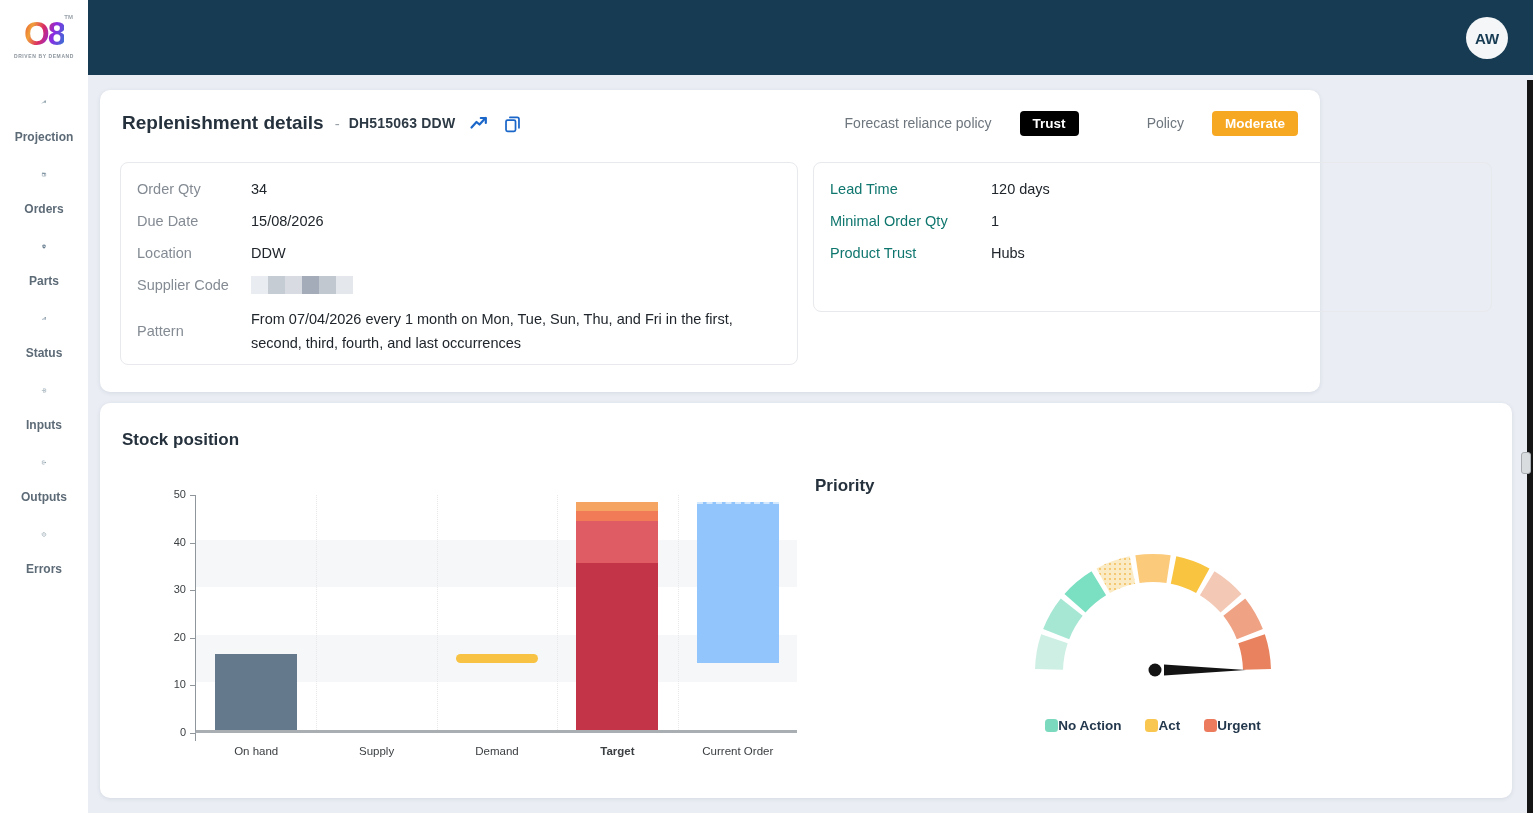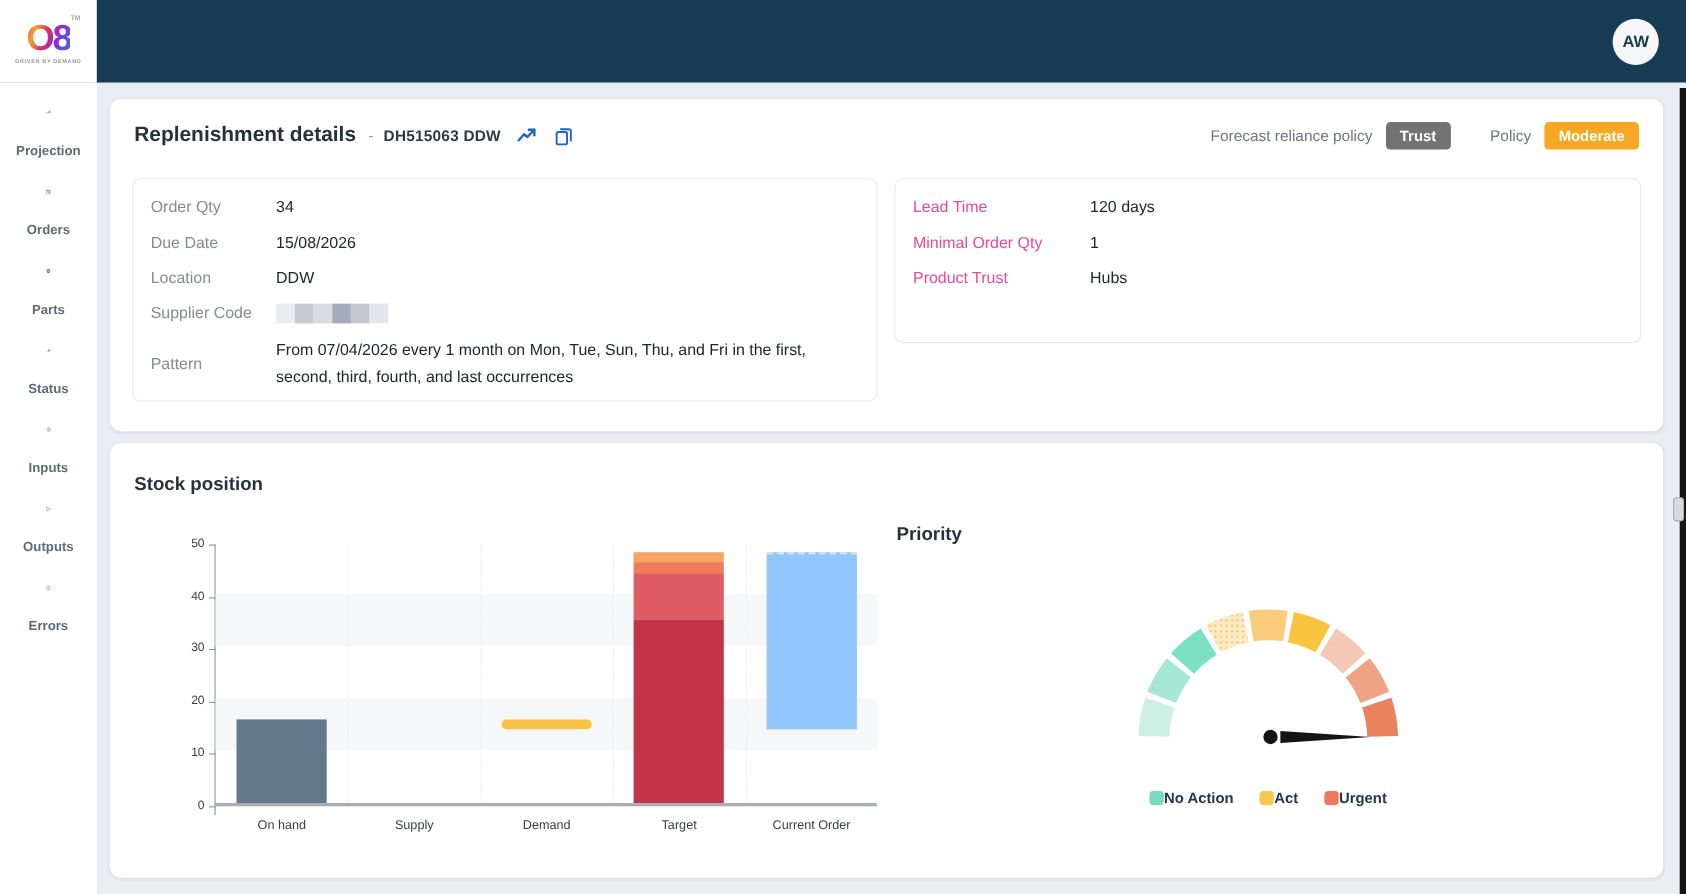--- a/index.html
+++ b/index.html
@@ -28,40 +28,40 @@
   .side-item { display:flex; flex-direction:column; align-items:center; gap:25px;
     cursor:pointer; height:44px; margin-bottom:28px; }
   .side-item svg { width:24px; height:24px; }
   .side-label { font-size:12px; color:#5D6B77; font-weight:bold; }
   .ic-stroke { stroke:#5D7689; fill:none; stroke-width:2; stroke-linecap:round; stroke-linejoin:round; }
   .ic-fill { fill:#5D7689; stroke:none; }
   .ic-white { stroke:#fff; fill:none; stroke-width:1.8; stroke-linecap:round; }
   
   .card { position:absolute; background:#fff; border-radius:10px;
     box-shadow:0 1px 4px rgba(25,45,65,0.10); }
-  #card-replenishment { left:100px; top:90px; width:1412px; height:302px; }
+  #card-replenishment { left:100px; top:90px; width:1220px; height:302px; }
   #card-stock { left:100px; top:403px; width:1412px; height:395px; }
   
   .card1-header { position:absolute; left:22px; right:22px; top:18px; height:30px;
     display:flex; align-items:center; }
   .card1-title { font-size:19px; font-weight:bold; color:#25313C; }
   .title-dash { color:#9AA1A8; font-size:15px; margin:0 9px 0 11px; }
   .part-code { font-size:14px; font-weight:bold; color:#2D3A45; letter-spacing:0.2px; }
   .title-icon { margin-left:14px; cursor:pointer; display:flex; align-items:center; }
-  .policies { margin-left:auto; display:flex; align-items:center; gap:12px; }
+  .policies { margin-left:auto; display:flex; align-items:center; gap:28px; }
   .policy-label { font-size:14px; color:#6D757D; }
   .badge { padding:5px 13px; border-radius:4px; color:#fff; font-weight:bold; font-size:13.5px; }
   .policy-gap { width:12px; }
   
   .detail-box { position:absolute; border:1px solid #E7E9EC; border-radius:8px; padding:10px 0; }
   #box-left  { left:20px;  top:72px; width:678px; height:203px; }
   #box-right { left:713px; top:72px; width:679px; height:150px; }
   .drow { display:flex; align-items:center; padding:6px 16px; font-size:14.5px; line-height:20px; }
   #box-left  .dlbl { flex:0 0 114px; color:#848B93; }
-  #box-right .dlbl { flex:0 0 161px; color:#ec4899; }
+  #box-right .dlbl { flex:0 0 161px; color:#0f766e; }
   .dval { color:#20262C; }
   .dval-wrap { width:525px; line-height:24px; }
   .redact { display:flex; }
   .redact span { width:17px; height:18px; display:inline-block; }
   .r1{background:#E9ECF0;} .r2{background:#C6CCD4;} .r3{background:#D8DCE2;}
   .r4{background:#A3ACB8;} .r5{background:#C2C8D0;} .r6{background:#E4E7EC;}
   
   .section-title { position:absolute; font-size:17px; font-weight:bold; color:#25313C; }
   #stock-title { left:22px; top:27px; }
   #priority-title { left:715px; top:73px; }
@@ -170,21 +170,21 @@
       </svg>
     </span>
     <span class="title-icon">
       <svg width="19" height="19" viewBox="0 0 22 22">
         <path d="M8 4 H16.5 C17.6 4 18.5 4.9 18.5 6 V16" stroke="#1A66C9" stroke-width="2" fill="none" stroke-linecap="round"></path>
         <rect x="3.5" y="7" width="11" height="13" rx="1.8" stroke="#1A66C9" stroke-width="2" fill="none"></rect>
       </svg>
     </span>
     <span class="policies">
       <span class="policy-label">Forecast reliance policy</span>
-      <span class="badge" style="background: #737373;">Trust</span>
+      <span class="badge" style="background: #000000;">Trust</span>
       <span class="policy-gap"></span>
       <span class="policy-label">Policy</span>
       <span class="badge" style="background: rgb(247, 168, 35);">Moderate</span>
     </span>
   </div>
 
   <div class="detail-box" id="box-left">
     <div class="drow">
       <span class="dlbl">Order Qty</span>
       <span class="dval">34</span>
@@ -255,21 +255,21 @@
       <div class="bar-seg" style="left: 19.2px; width: 82px; bottom: 0px; height: 76.16px; background: rgb(100, 121, 140);"></div>
       <div class="bar-seg" style="left: 260px; width: 82px; bottom: 66.64px; height: 9.52px; background: rgb(248, 195, 68); border-radius: 5px;"></div>
       <div class="bar-seg" style="left: 380.4px; width: 82px; bottom: 0px; height: 166.6px; background: rgb(195, 52, 73);"></div>
       <div class="bar-seg" style="left: 380.4px; width: 82px; bottom: 166.6px; height: 42.84px; background: rgb(224, 92, 100);"></div>
       <div class="bar-seg" style="left: 380.4px; width: 82px; bottom: 209.44px; height: 9.52px; background: rgb(240, 123, 86);"></div>
       <div class="bar-seg" style="left: 380.4px; width: 82px; bottom: 218.96px; height: 9.52px; background: rgb(245, 164, 98);"></div>
       <div class="bar-seg" style="left: 500.8px; width: 82px; bottom: 66.64px; height: 161.84px; background: rgb(146, 197, 251); border-top: 2px dashed rgb(212, 233, 253);"></div>
       <div class="xlabel" style="left: 0px; width: 120.4px;">On hand</div>
       <div class="xlabel" style="left: 120.4px; width: 120.4px;">Supply</div>
       <div class="xlabel" style="left: 240.8px; width: 120.4px;">Demand</div>
-      <div class="xlabel" style="left: 361.2px; width: 120.4px;">Target</div>
+      <div class="xlabel" style="left: 361.2px; width: 120.4px; font-weight: bold;">Target</div>
       <div class="xlabel" style="left: 481.6px; width: 120.4px;">Current Order</div>
     </div>
   <div class="section-title" id="priority-title">Priority</div>
   <svg id="gauge-svg" width="270" height="150" viewBox="0 0 270 150">
       <defs>
         <pattern id="gdots" width="5" height="5" patternUnits="userSpaceOnUse">
           <circle cx="2" cy="2" r="0.9" fill="#F2B84B"></circle>
         </pattern>
       </defs>
       <path d="M 17.04 137.12 A 118 118 0 0 1 23.16 102.36 L 49.70 111.29 A 90 90 0 0 0 45.03 137.80 Z" fill="#CDEFE4"></path>

